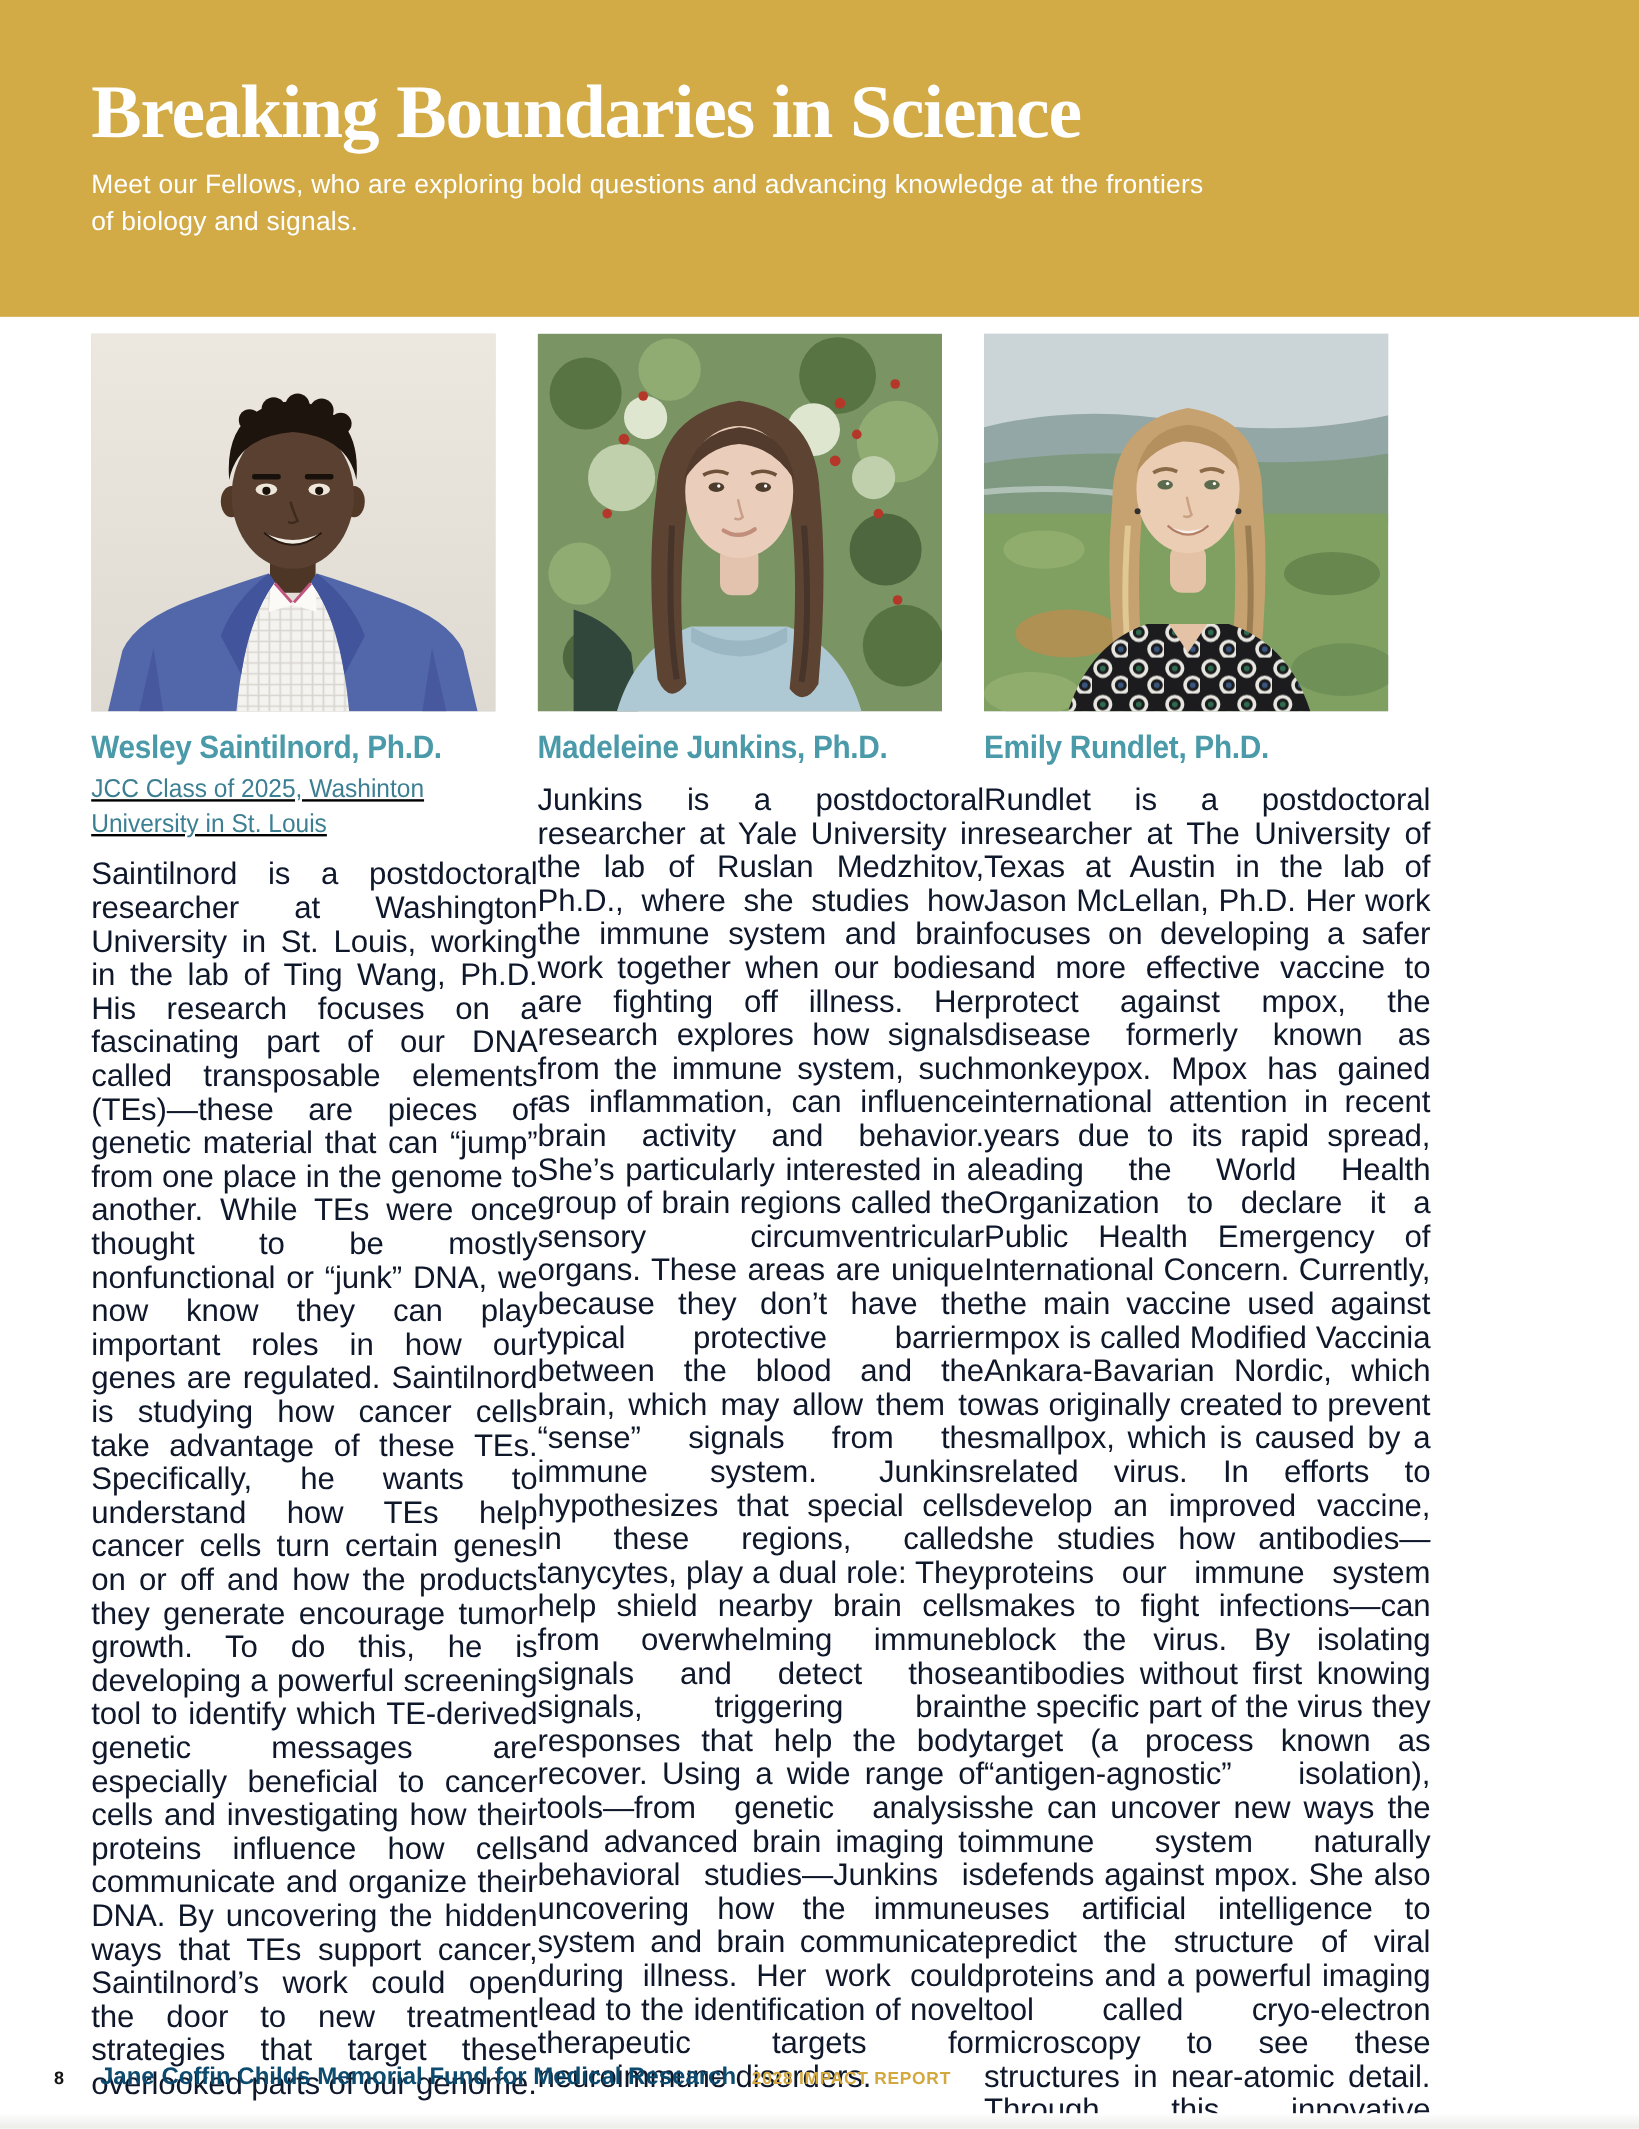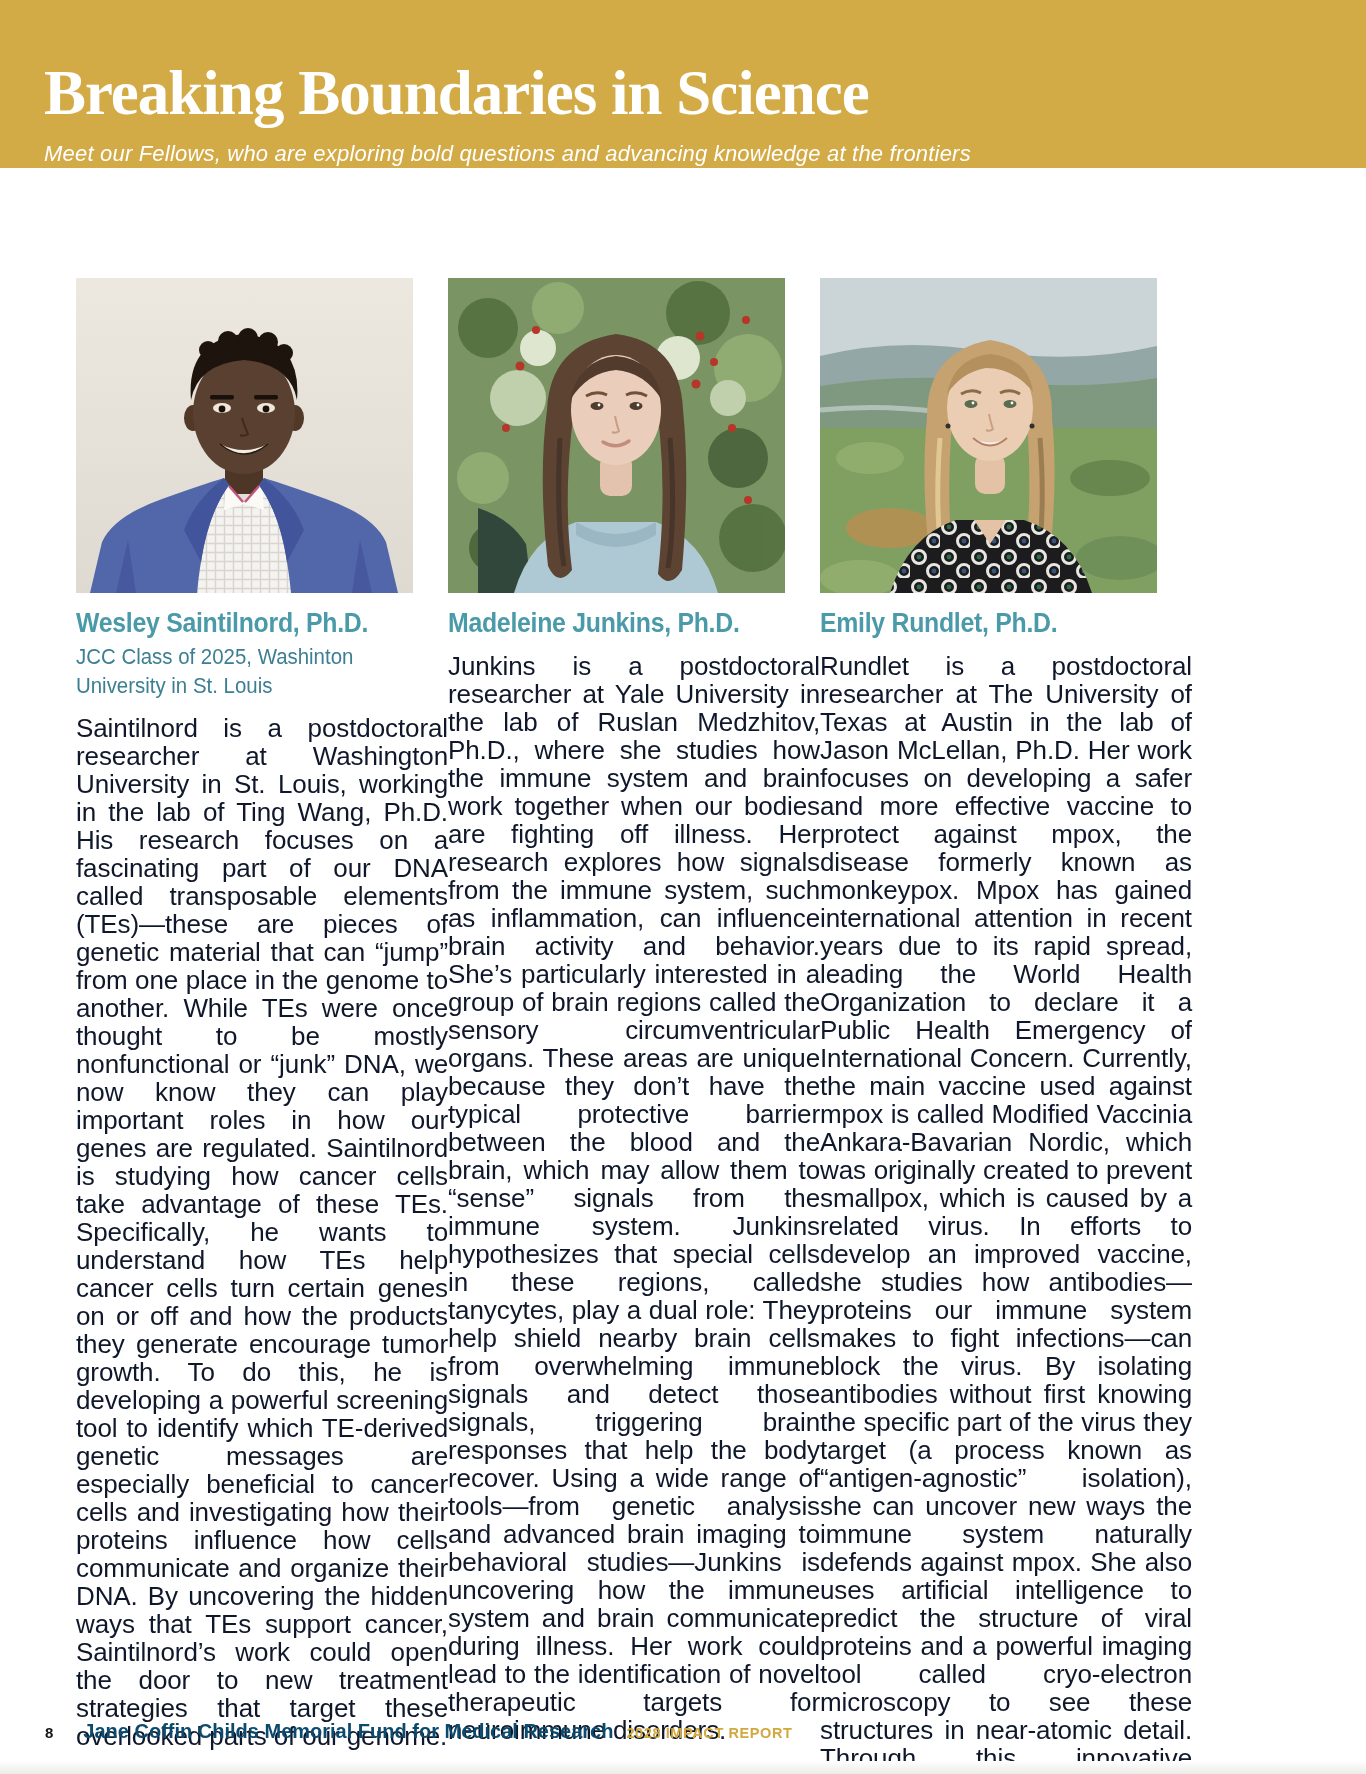--- a/index.html
+++ b/index.html
@@ -2,48 +2,48 @@
 <html><head>
 <meta charset="utf-8">
 <style>
   html,body{margin:0;padding:0;}
   body{
     width:1366px;height:1774px;position:relative;background:#ffffff;
     font-family:"Liberation Sans", sans-serif;overflow:hidden;
   }
   
   .banner{
-    position:absolute;top:0;left:0;width:1366px;height:168px;
-    background:#D2AA46;box-sizing:border-box;padding:60px 0 0 44px;
+    position:absolute;top:0;left:0;width:1366px;height:264px;
+    background:#D2AA46;box-sizing:border-box;padding:60px 0 0 76px;
   }
   .banner-title{
     color:#ffffff;font-family:"Liberation Serif", serif;font-weight:bold;
     font-size:63px;line-height:66px;letter-spacing:-1px;white-space:nowrap;margin:0;
   }
-  .banner-subtitle{margin-top:12px;font-style:italic;}
+  .banner-subtitle{margin-top:12px;}
   .banner-subtitle .sub-line{
     color:#ffffff;font-size:22px;line-height:31px;white-space:nowrap;
     letter-spacing:0.2px;font-weight:500;
   }
   
   .columns{
     position:absolute;top:278px;left:76px;width:1214px;
     display:flex;
   }
   .profile{width:372px;}
   .photo{
     width:337px;height:315px;overflow:hidden;background:#ddd;
   }
   .photo svg{display:block;width:100%;height:100%;}
   .profile-name{
     margin:14px 0 0 0;color:#4A9AA9;font-size:27px;font-weight:bold;
     letter-spacing:-0.3px;white-space:nowrap;
     transform:scaleX(0.92);transform-origin:0 50%;line-height:32px;
   }
-  .affil{margin-top:4px;}
+  .affil{margin-top:4px;text-decoration:underline;}
   .affil-line{
     color:#3C7F93;font-size:21.5px;line-height:29px;white-space:nowrap;
     transform:scaleX(0.95);transform-origin:0 50%;font-weight:500;
   }
   .bio{
     margin:13px 0 0 0;color:#0f172a;font-size:26px;line-height:28px;
     text-align:justify;letter-spacing:-0.1px;
   }
   
   .footer{

